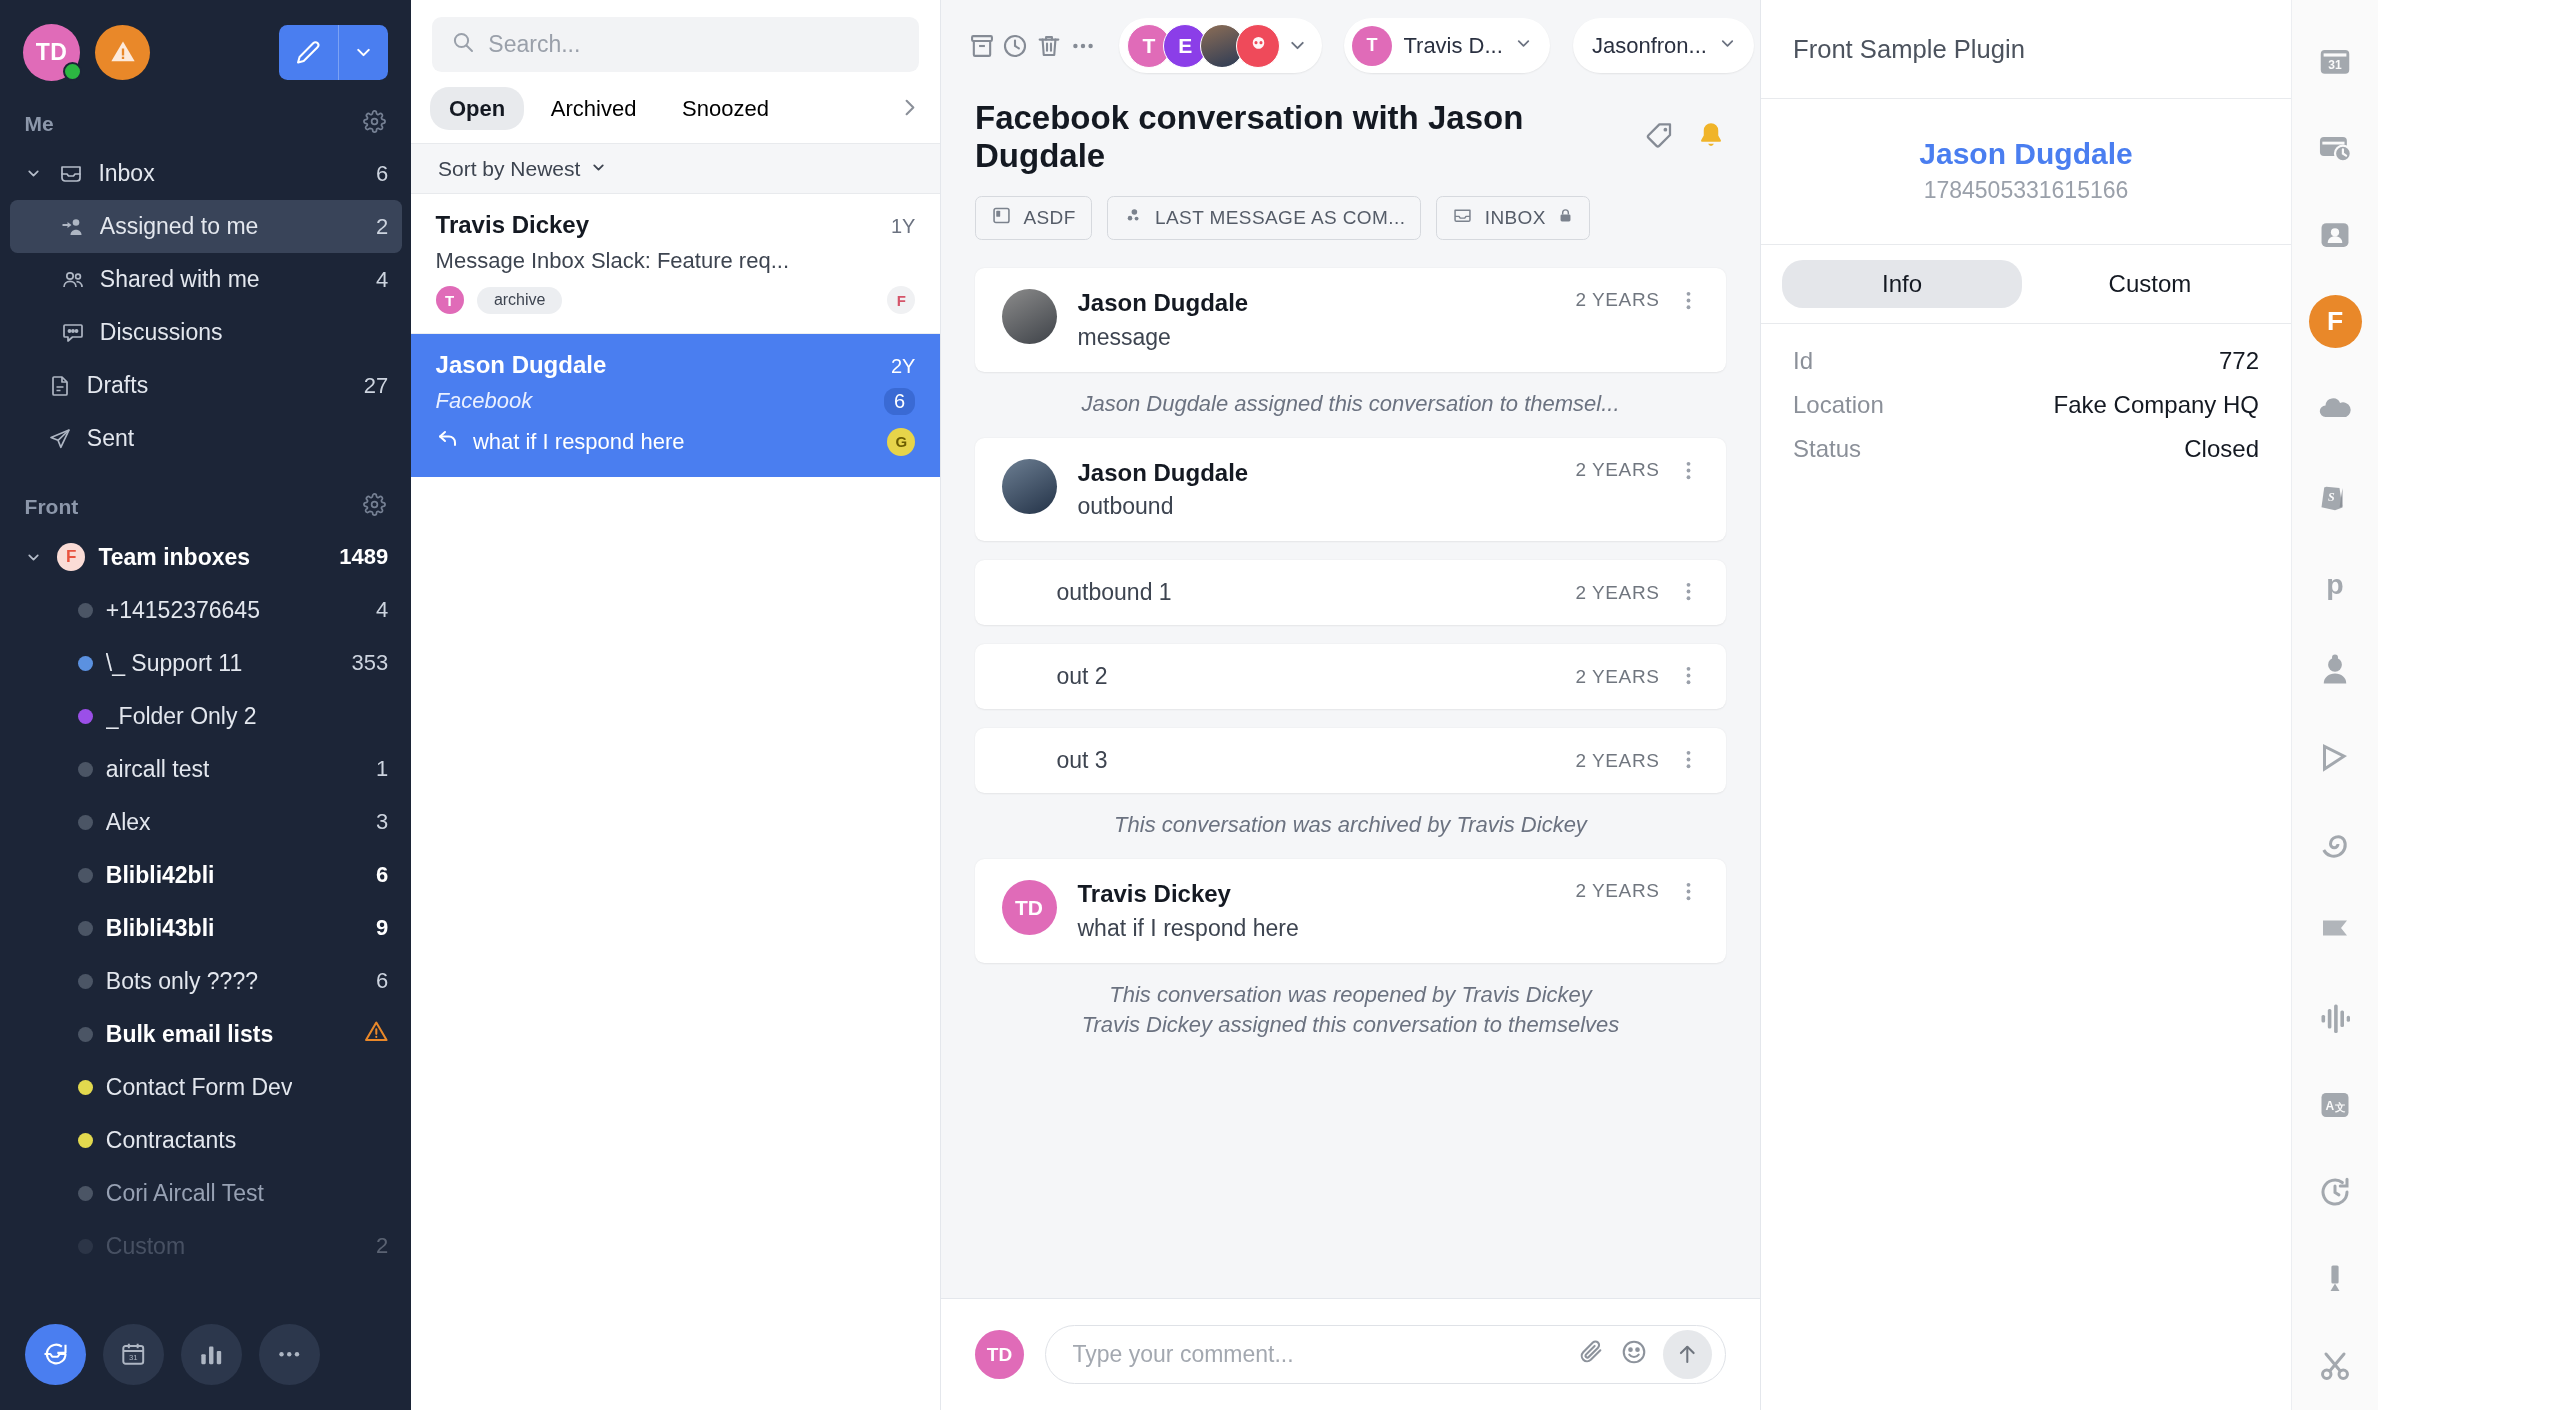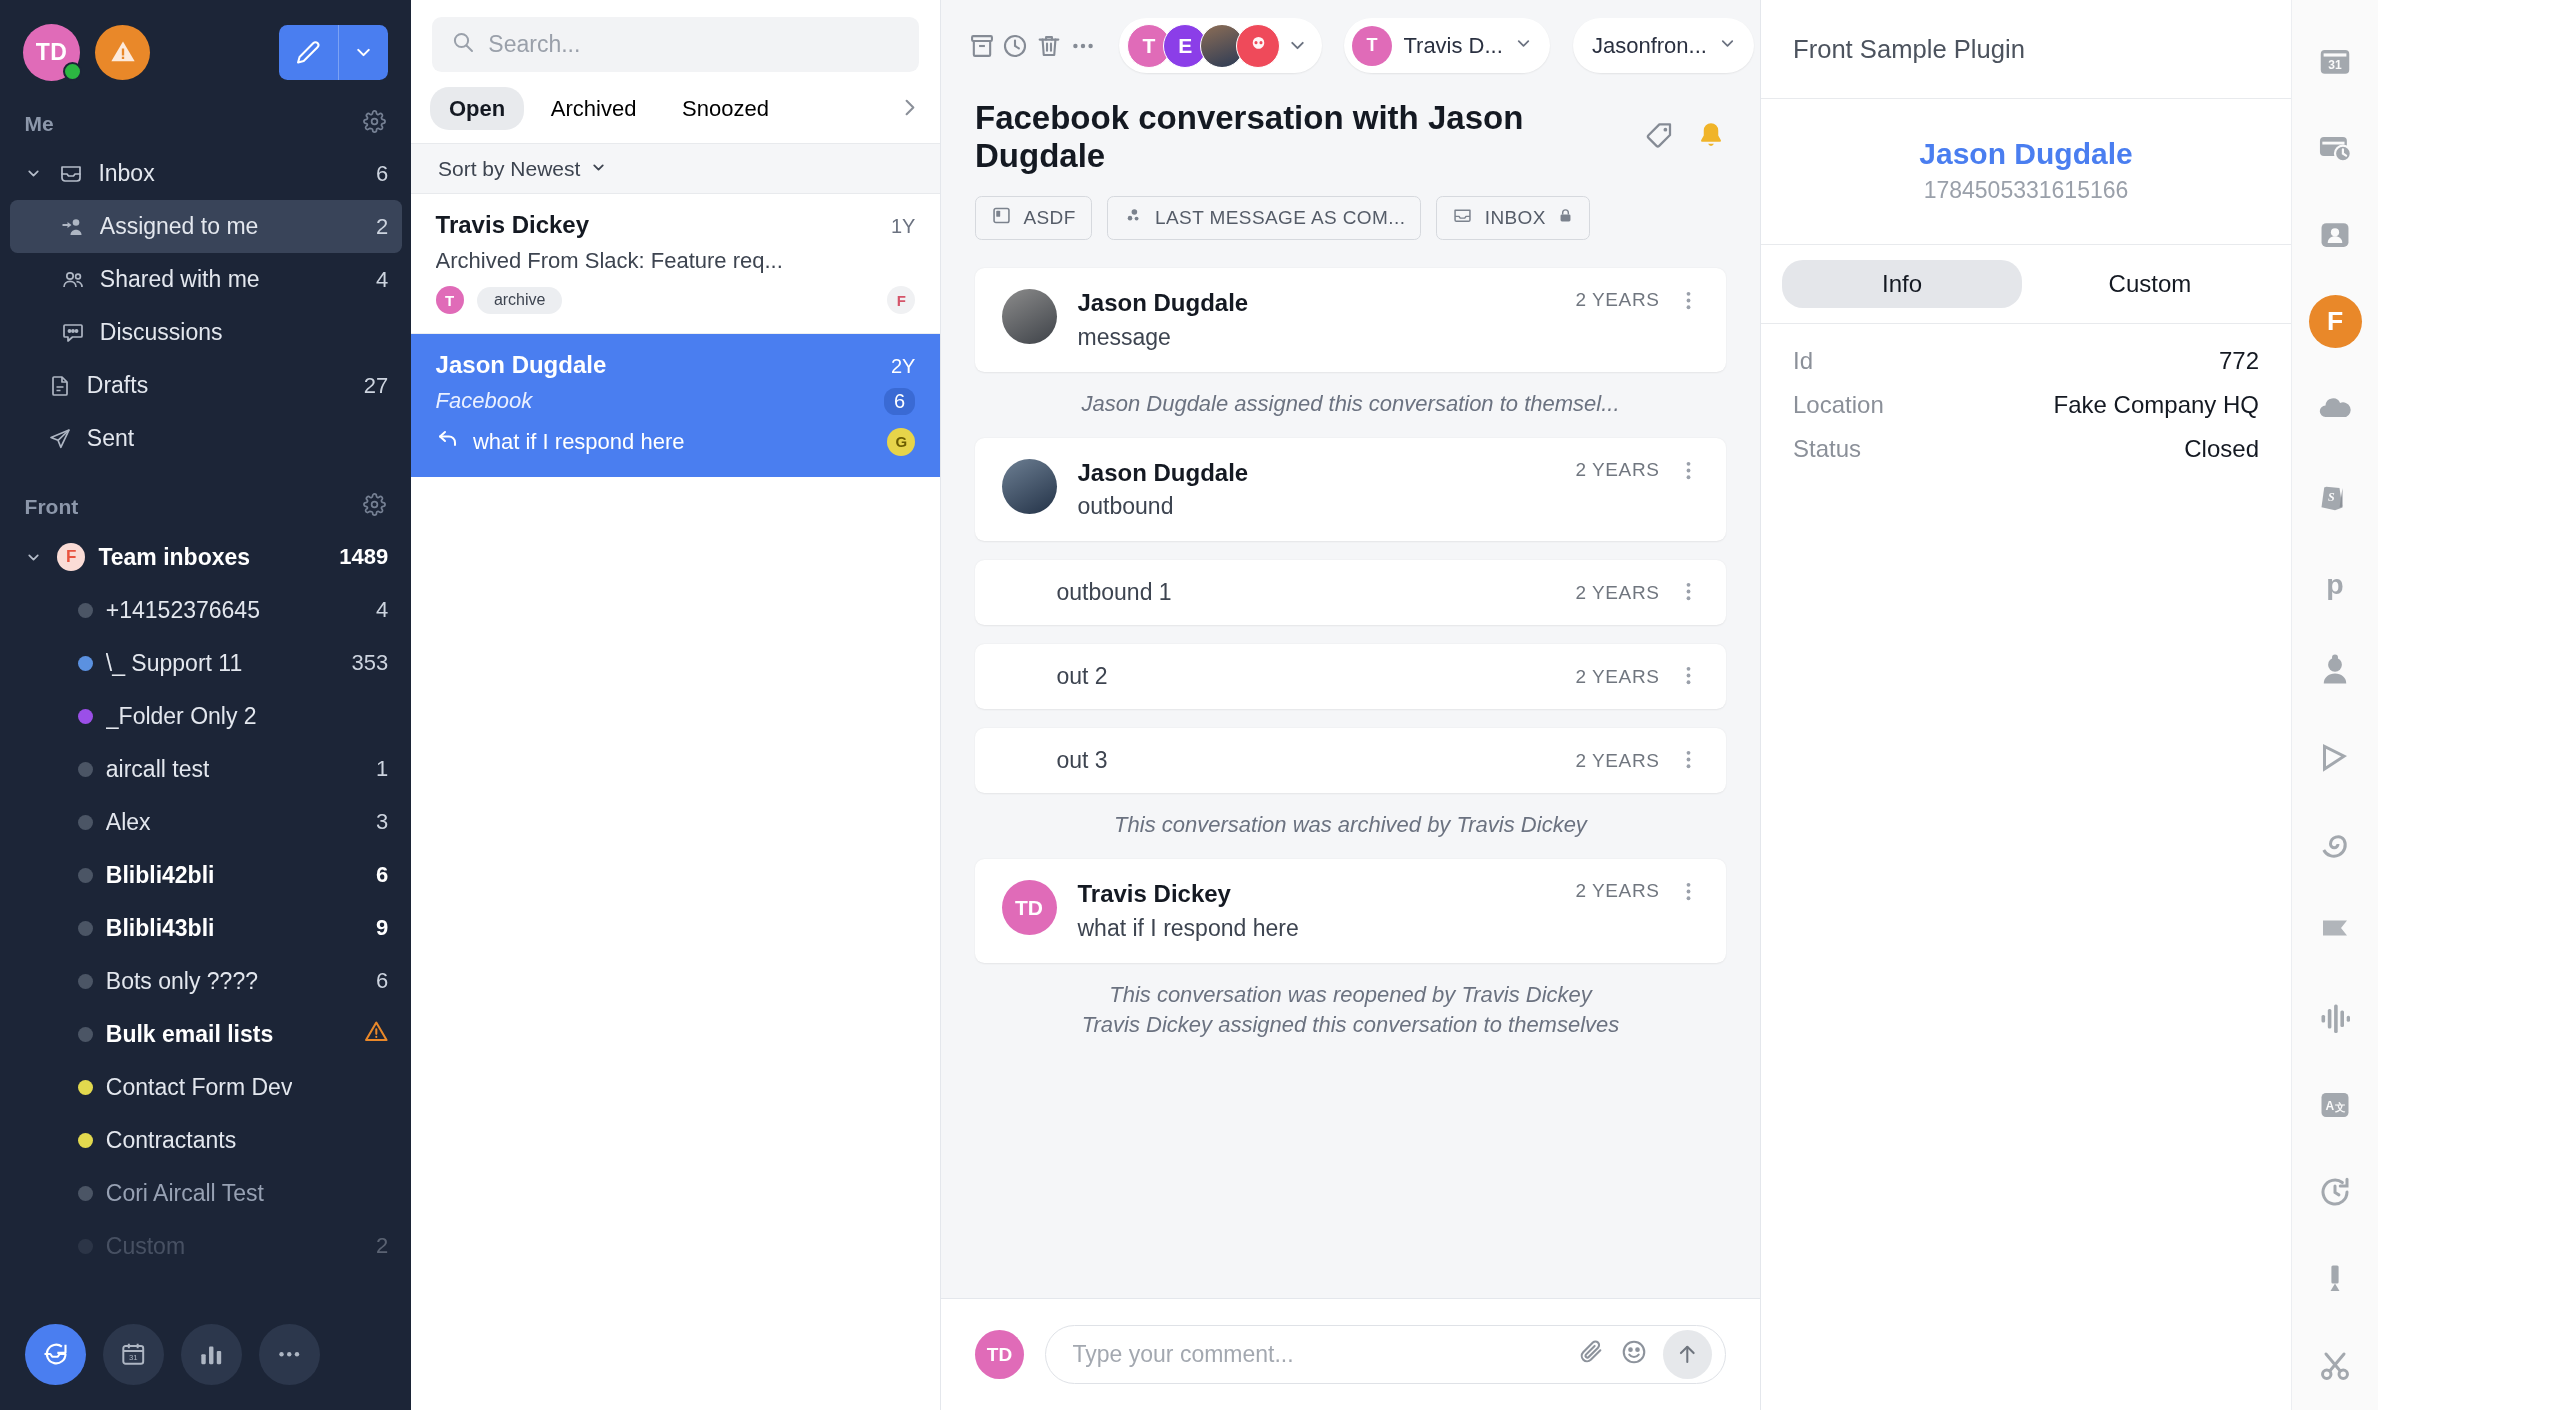--- a/index.html
+++ b/index.html
@@ -506,21 +506,21 @@
       <span><svg width="17" height="17" viewBox="0 0 24 24" fill="none" stroke="#3d4450" stroke-width="2.6" stroke-linecap="round" stroke-linejoin="round">
             <polyline points="6 9 12 15 18 9"></polyline>
           </svg></span>
     </div>
 
     <div class="conv">
       <div class="conv-l1">
         <span class="conv-name">Travis Dickey</span>
         <span class="conv-time">1Y</span>
       </div>
-      <div class="conv-l2">Archived From Slack: Feature req...</div>
+      <div class="conv-l2">Message Inbox Slack: Feature req...</div>
       <div class="conv-l3">
         <span class="mini-av">T</span>
         <span class="tagpill">archive</span>
         <span class="mini-av f conv-right-av">F</span>
       </div>
     </div>
 
     <div class="conv selected">
       <div class="conv-l1">
         <span class="conv-name">Jason Dugdale</span>

